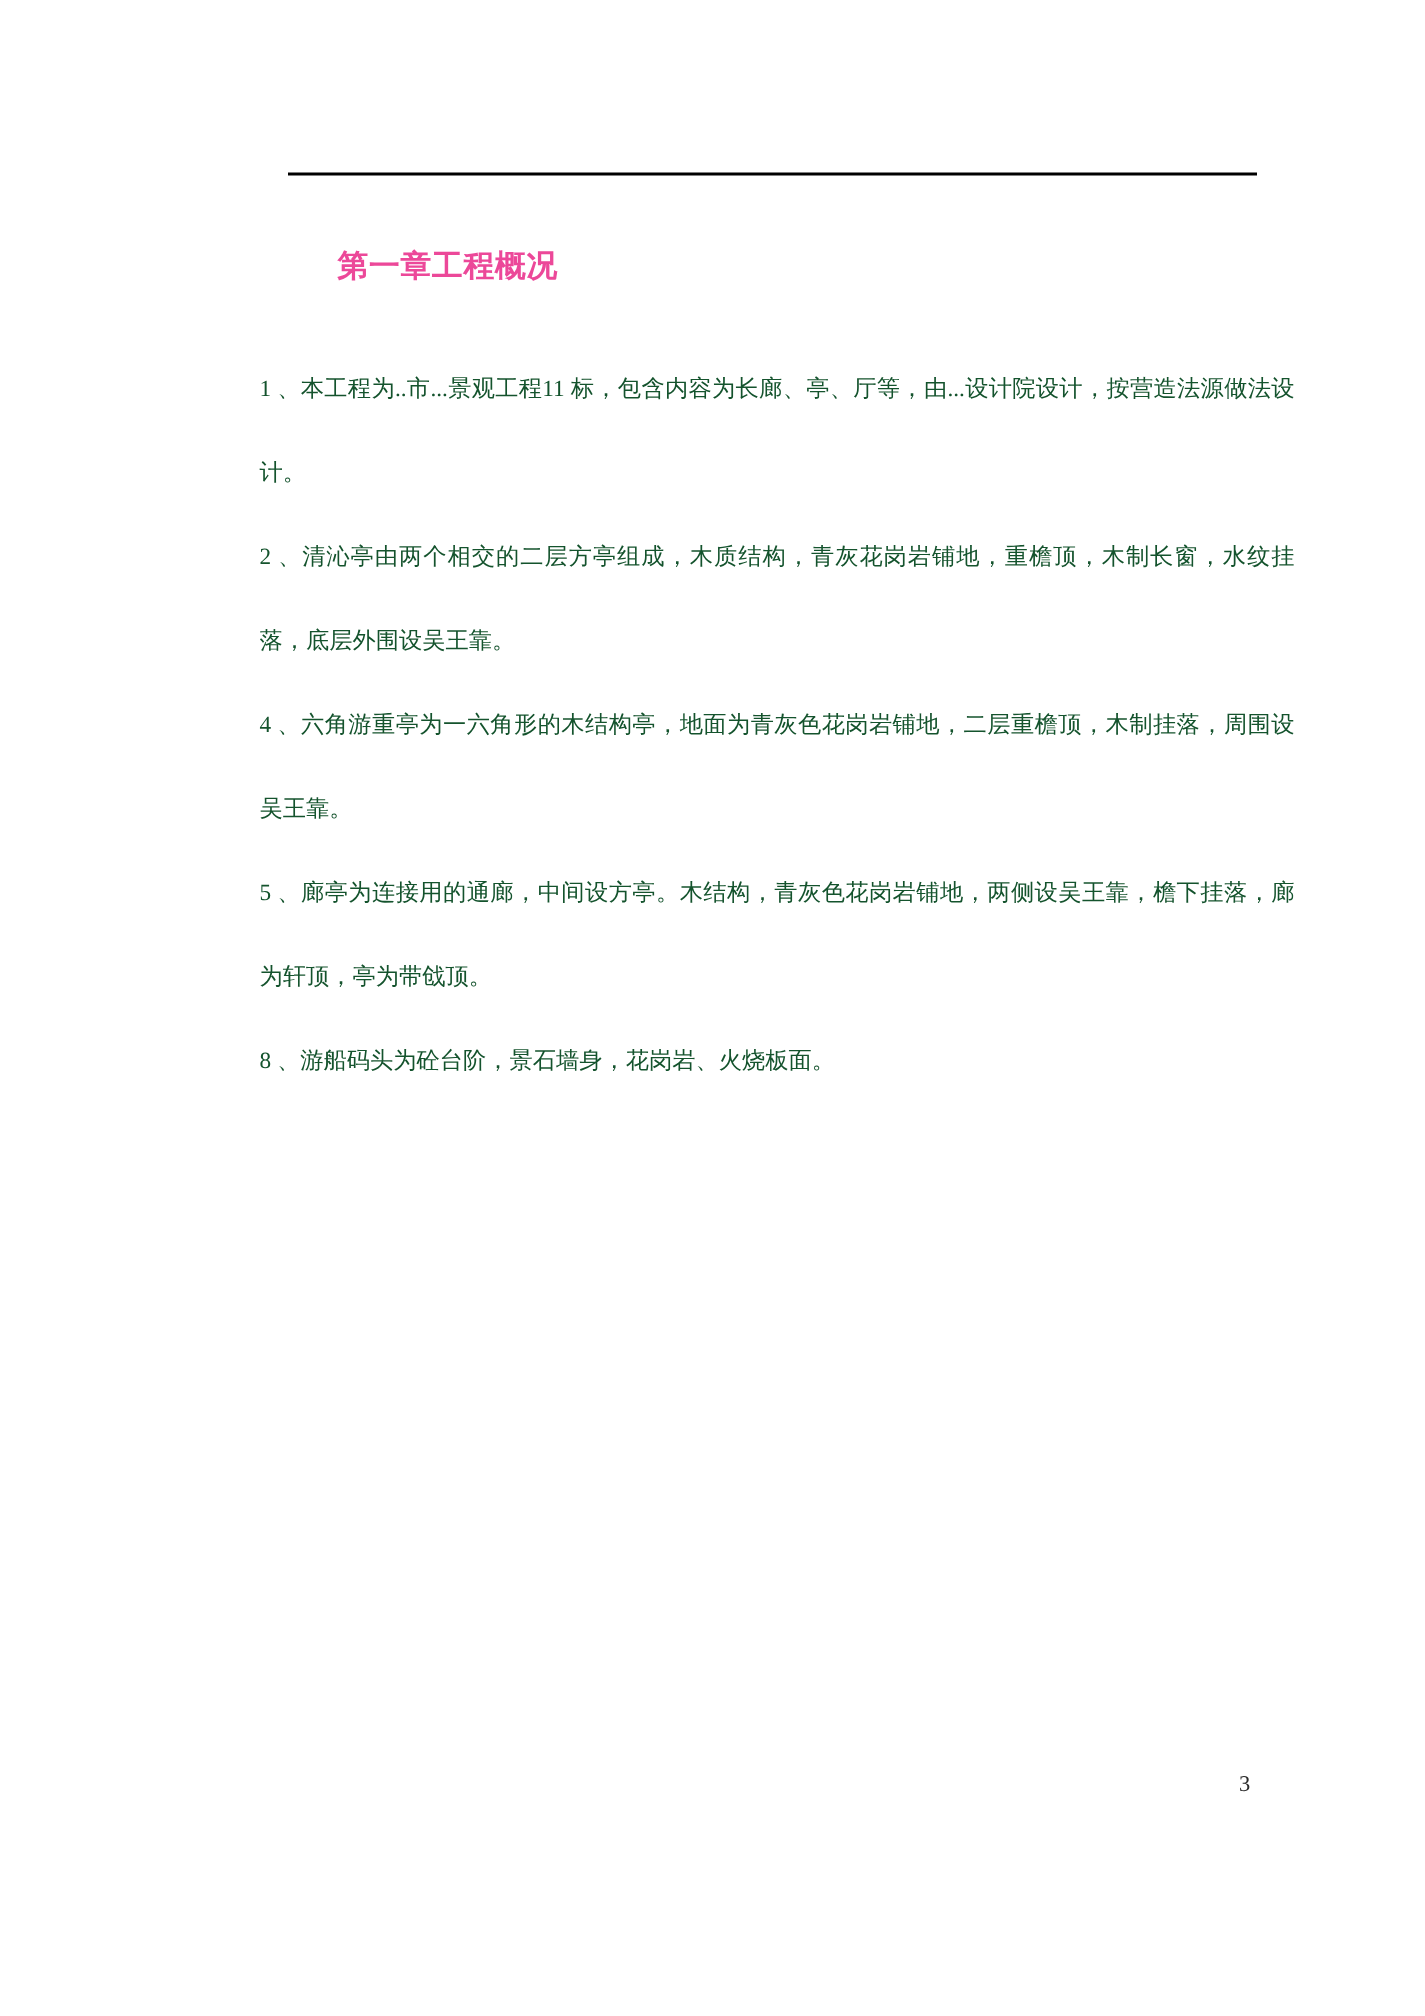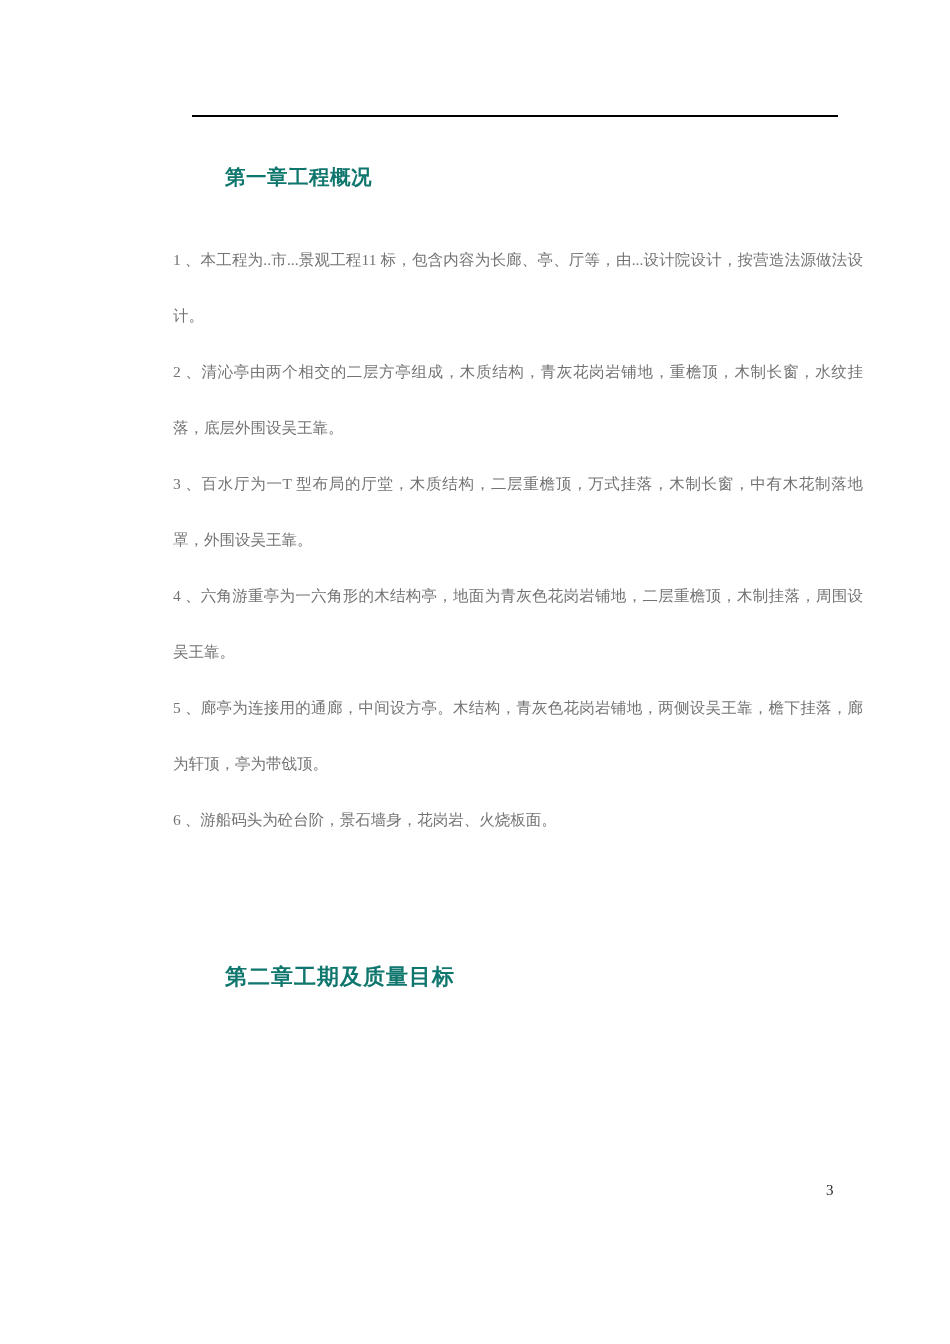--- a/index.html
+++ b/index.html
@@ -34,21 +34,21 @@
     top: 148px;
     width: 690px;
   }
 
   
   .chapter-heading {
     margin: 16px;
     padding: 0;
     font-family: "DejaVu Sans", "Liberation Sans", sans-serif;
     font-weight: bold;
-    color: #0f766e;
+    color: #ec4899;
     letter-spacing: 0.5px;
     white-space: nowrap;
   }
   .chapter-1 {
     font-size: 20.5px;
     margin-left: 52px;
     margin-top: 12px;
     margin-bottom: 0;
     line-height: 34px;
   }
@@ -60,21 +60,21 @@
     line-height: 34px;
     letter-spacing: 1px;
   }
 
   
   .para {
     margin: 0;
     padding: 0;
     font-size: 15.5px;
     line-height: 56px;
-    color: #737373;
+    color: #14532d;
     text-align: justify;
     text-justify: inter-ideograph;
     word-break: break-all;
   }
 
   
   .gap-after-heading-1 { height: 38px; }
   .gap-before-ch2      { height: 112px; }
   .gap-after-heading-2 { height: 24px; }
 
@@ -96,28 +96,26 @@
   <div class="header-rule"></div>
 
   <div class="content">
 
     <h1 class="chapter-heading chapter-1">第一章工程概况</h1>
 
     <div class="gap-after-heading-1"></div>
 
     <p class="para">1 、本工程为..市...景观工程11 标，包含内容为长廊、亭、厅等，由...设计院设计，按营造法源做法设计。</p>
     <p class="para">2 、清沁亭由两个相交的二层方亭组成，木质结构，青灰花岗岩铺地，重檐顶，木制长窗，水纹挂落，底层外围设吴王靠。</p>
-    <p class="para">3 、百水厅为一T 型布局的厅堂，木质结构，二层重檐顶，万式挂落，木制长窗，中有木花制落地罩，外围设吴王靠。</p>
     <p class="para">4 、六角游重亭为一六角形的木结构亭，地面为青灰色花岗岩铺地，二层重檐顶，木制挂落，周围设吴王靠。</p>
     <p class="para">5 、廊亭为连接用的通廊，中间设方亭。木结构，青灰色花岗岩铺地，两侧设吴王靠，檐下挂落，廊为轩顶，亭为带戗顶。</p>
-    <p class="para">6 、游船码头为砼台阶，景石墙身，花岗岩、火烧板面。</p>
+    <p class="para">8 、游船码头为砼台阶，景石墙身，花岗岩、火烧板面。</p>
 
     <div class="gap-before-ch2"></div>
 
-    <h1 class="chapter-heading chapter-2">第二章工期及质量目标</h1>
 
     <div class="gap-after-heading-2"></div>
 
 
   </div>
 
   <div class="page-number">3</div>
 
 </div>
 

